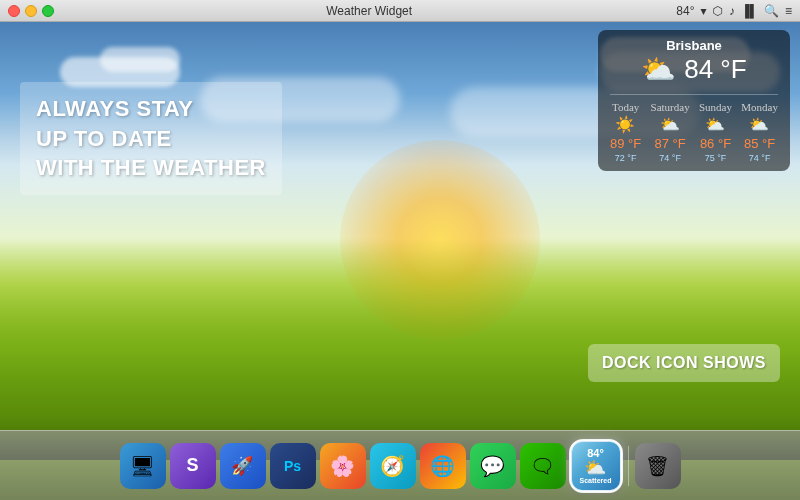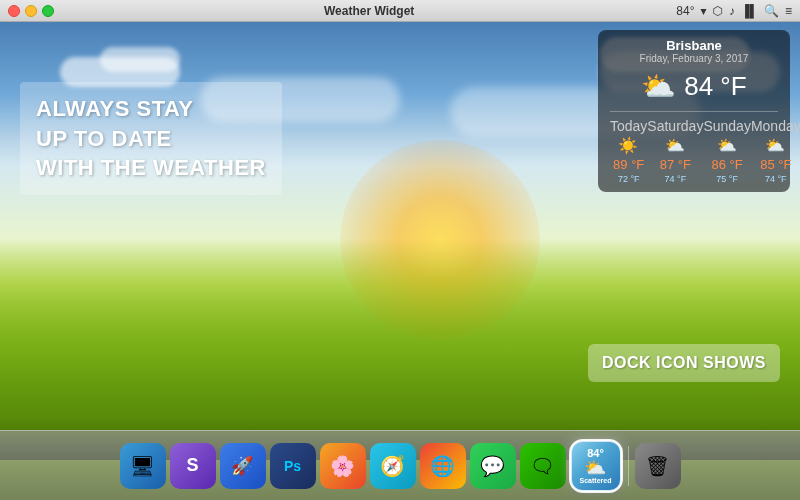--- a/index.html
+++ b/index.html
@@ -35,21 +35,21 @@
       display: inline-block;
     }
     .tl-red { background: #ff5f57; border: 1px solid #e0443e; }
     .tl-yellow { background: #febc2e; border: 1px solid #d4a017; }
     .tl-green { background: #28c840; border: 1px solid #14a620; }
     #titlebar-title {
       font-size: 12px;
       color: #333;
       flex: 1;
       text-align: center;
-      font-weight: 700;
+      font-weight: 400;
     }
     #titlebar-right {
       display: flex;
       align-items: center;
       gap: 6px;
       font-size: 11px;
       color: #333;
     }
     .menubar-icon {
       font-size: 12px;
@@ -172,22 +172,23 @@
       border-top: 1px solid rgba(255,255,255,0.3);
       padding-top: 6px;
     }
     .forecast-day {
       display: flex;
       flex-direction: column;
       align-items: center;
       gap: 2px;
     }
     .forecast-label {
-      font-size: 14px;
+      font-size: 11px;
       color: #ccc;
+      font-family: Liberation Serif, serif;
     }
     .forecast-icon {
       font-size: 16px;
     }
     .forecast-high {
       font-size: 13px;
       color: #ff8844;
     }
     .forecast-low {
       font-size: 9px;
@@ -333,21 +334,20 @@
   <div id="left-text">
     <div id="left-text-content">
       <span>ALWAYS STAY</span><br>
       <span>UP TO DATE</span><br>
       <span>WITH THE WEATHER</span>
     </div>
   </div>
 
   <div id="weather-widget">
     <div id="widget-city">Brisbane</div>
-    <div id="widget-date">Friday, February 3, 2017</div>
     <div id="widget-current">
       <span class="weather-icon-large">⛅</span>
       <span id="widget-temp">84 °F</span>
     </div>
     <div id="widget-forecast">
       <div class="forecast-day">
         <span class="forecast-label">Today</span>
         <span class="forecast-icon">☀️</span>
         <span class="forecast-high">89 °F</span>
         <span class="forecast-low">72 °F</span>

